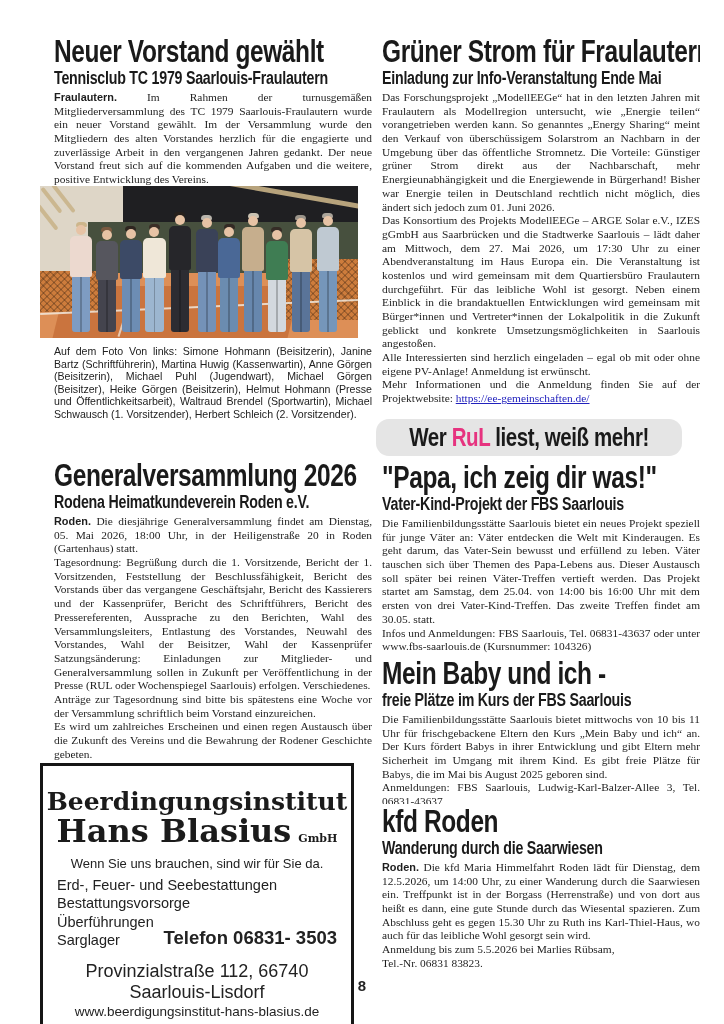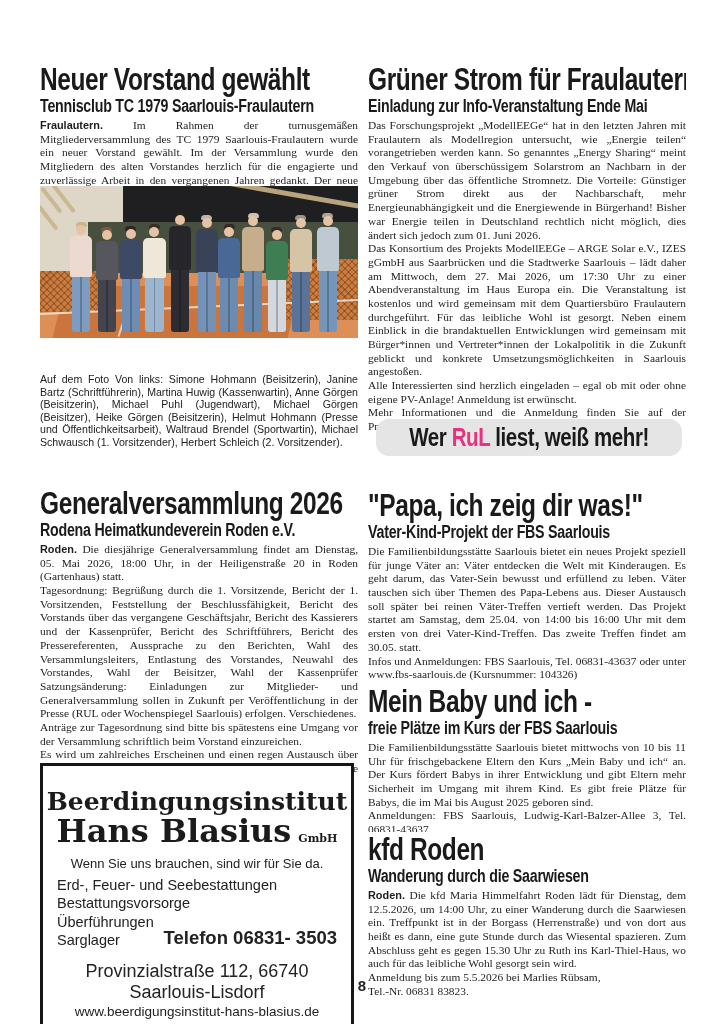--- a/index.html
+++ b/index.html
@@ -1,21 +1,21 @@
 <!DOCTYPE html>
 <html><head>
 <meta charset="utf-8">
 <style>
   html,body{margin:0;padding:0;background:#888;}
   .page{position:relative;width:724px;height:1024px;margin:0 auto;background:#ffffff;
         font-family:"Liberation Serif",serif;color:#1d1d1d;overflow:hidden;}
   .col{position:absolute;top:0;height:1024px;width:318px;}
   #col-left{left:40px;}
   #col-right{left:368px;}
-  .block{position:absolute;left:0;width:318px;overflow:hidden;margin-top:28px;}
+  .block{position:absolute;left:14px;width:318px;overflow:hidden;}
 
   h1{font:bold 31px/1.02 "Liberation Sans",sans-serif;margin:0;letter-spacing:-0.5px;color:#1a1a1a;}
   h2{font:bold 18px/1.08 "Liberation Sans",sans-serif;margin:1px 0 3px;letter-spacing:-0.3px;color:#1a1a1a;}
   .cond{display:inline-block;transform:scaleX(0.79);transform-origin:0 60%;white-space:nowrap;}
   p.body{font-size:11.4px;line-height:1.2;text-align:justify;margin:0;}
   .lead{font-family:"Liberation Sans",sans-serif;font-weight:bold;font-size:10.9px;}
   a.link{color:#2121bd;text-decoration:underline;cursor:pointer;}
 
   
   .photo{position:absolute;top:186px;left:0;width:318px;height:152px;overflow:hidden;background:#ded6c8;}
@@ -163,21 +163,21 @@
         </div>
       </div>
 
     <div class="block caption" style="top:345px;height:114px;">Auf dem Foto Von links: Simone Hohmann (Beisitzerin), Janine Bartz (Schriftführerin), Martina Huwig (Kassenwartin), Anne Görgen (Beisitzerin), Michael Puhl (Jugendwart), Michael Görgen (Beisitzer), Heike Görgen (Beisitzerin), Helmut Hohmann (Presse und Öffentlichkeitsarbeit), Waltraud Brendel (Sportwartin), Michael Schwausch (1. Vorsitzender), Herbert Schleich (2. Vorsitzender).</div>
 
     <div class="block" style="top:460px;height:300px;">
       <h1><span class="cond">Generalversammlung 2026</span></h1>
       <h2><span class="cond">Rodena Heimatkundeverein Roden e.V.</span></h2>
       <p class="body"><span class="lead">Roden.</span> <span>Die diesjährige Generalversammlung findet am Dienstag, 05. Mai 2026, 18:00 Uhr, in der Heiligenstraße 20 in Roden (Gartenhaus) statt.</span></p>
       <p class="body">Tagesordnung: Begrüßung durch die 1. Vorsitzende, Bericht der 1. Vorsitzenden, Feststellung der Beschlussfähigkeit, Bericht des Vorstands über das vergangene Geschäftsjahr, Bericht des Kassierers und der Kassenprüfer, Bericht des Schriftführers, Bericht des Pressereferenten, Aussprache zu den Berichten, Wahl des Versammlungsleiters, Entlastung des Vorstandes, Neuwahl des Vorstandes, Wahl der Beisitzer, Wahl der Kassenprüfer Satzungsänderung: Einladungen zur Mitglieder- und Generalversammlung sollen in Zukunft per Veröffentlichung in der Presse (RUL oder Wochenspiegel Saarlouis) erfolgen. Verschiedenes.</p>
-      <p class="body">Anträge zur Tagesordnung sind bitte bis spätestens eine Umgang vor der Versammlung schriftlich beim Vorstand einzureichen.</p>
+      <p class="body">Anträge zur Tagesordnung sind bitte bis spätestens eine Woche vor der Versammlung schriftlich beim Vorstand einzureichen.</p>
       <p class="body">Es wird um zahlreiches Erscheinen und einen regen Austausch über die Zukunft des Vereins und die Bewahrung der Rodener Geschichte gebeten.</p>
     </div>
 
     <div class="ad">
       <div class="ad-t1">Beerdingungsinstitut</div>
       <div class="ad-t2"><span>Hans Blasius</span><span class="ad-gmbh">GmbH</span></div>
       <div class="ad-slogan">Wenn Sie uns brauchen, sind wir für Sie da.</div>
       <div class="ad-services">
         <div>Erd-, Feuer- und Seebestattungen</div>
         <div>Bestattungsvorsorge</div>

